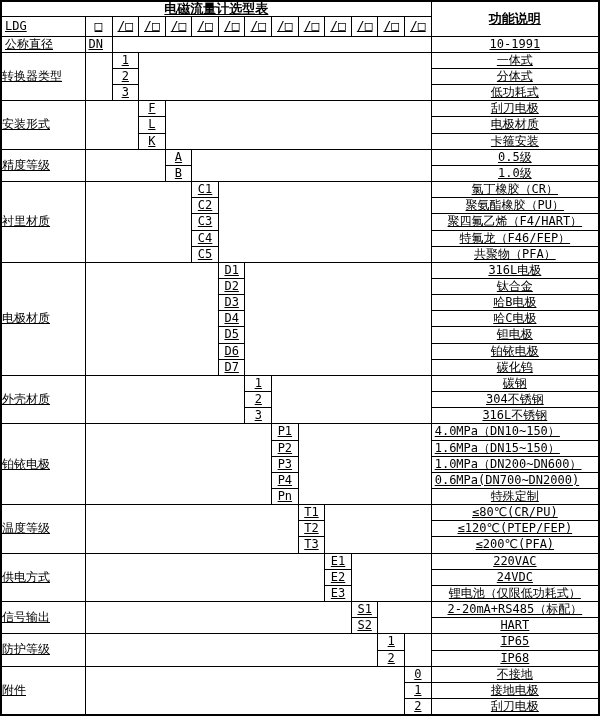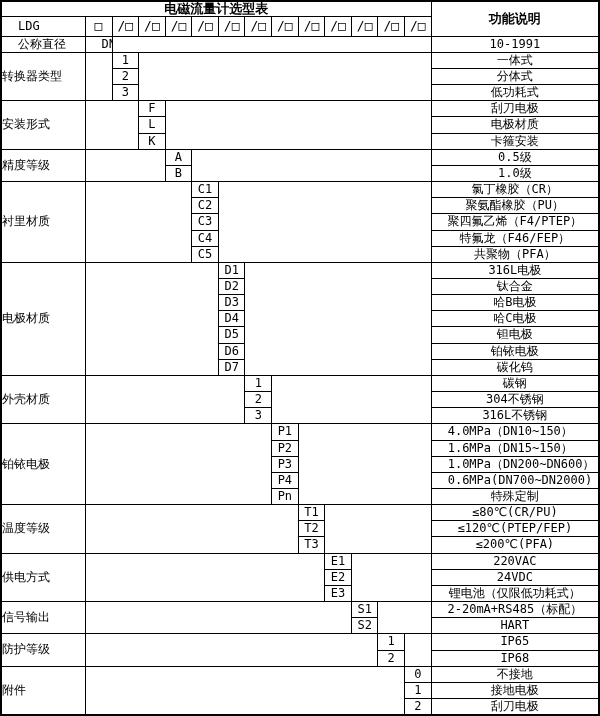--- a/index.html
+++ b/index.html
@@ -1,21 +1,21 @@
 <!DOCTYPE html>
 <html><head>
 <meta charset="utf-8">
 <style>
   html,body{margin:0;padding:0;background:#ffffff;}
   body{width:600px;font-family:"DejaVu Sans Mono","DejaVu Sans",monospace;color:#000;}
-  table{border-collapse:collapse;table-layout:fixed;width:600px;height:716px;border:2px solid #000;}
+  table{border-collapse:collapse;table-layout:fixed;width:600px;height:716px;border:2px solid #000;text-decoration:underline;}
   td{border:1px solid #000;padding:0;font-size:12px;line-height:1.1;overflow:hidden;white-space:nowrap;}
   td.hdr{font-weight:bold;font-size:13px;text-align:center;}
   td.ctr{text-align:center;vertical-align:middle;}
-  td.lpad{text-align:left;padding-left:16px;vertical-align:middle;}
+  td.lpad{text-align:left;padding-left:3px;vertical-align:middle;}
   td.cat{text-align:left;vertical-align:middle;letter-spacing:0;}
   td.slot{font-size:13px;}
   tr{height:16px;}
   tr.t-row{height:15px;}
   tr.m-row{height:19px;}
 </style>
 </head>
 <body>
 
 <table>
@@ -110,21 +110,21 @@
         <td class="ctr">C1</td>
         <td colspan="8" rowspan="5"></td>
         <td class="ctr">氯丁橡胶（CR）</td>
       </tr>
       <tr>
         <td class="ctr">C2</td>
         <td class="ctr">聚氨酯橡胶（PU）</td>
       </tr>
       <tr>
         <td class="ctr">C3</td>
-        <td class="ctr">聚四氟乙烯（F4/PTEP）</td>
+        <td class="ctr">聚四氟乙烯（F4/HART）</td>
       </tr>
       <tr>
         <td class="ctr">C4</td>
         <td class="ctr">特氟龙（F46/FEP）</td>
       </tr>
       <tr>
         <td class="ctr">C5</td>
         <td class="ctr">共聚物（PFA）</td>
       </tr>
       <tr>

